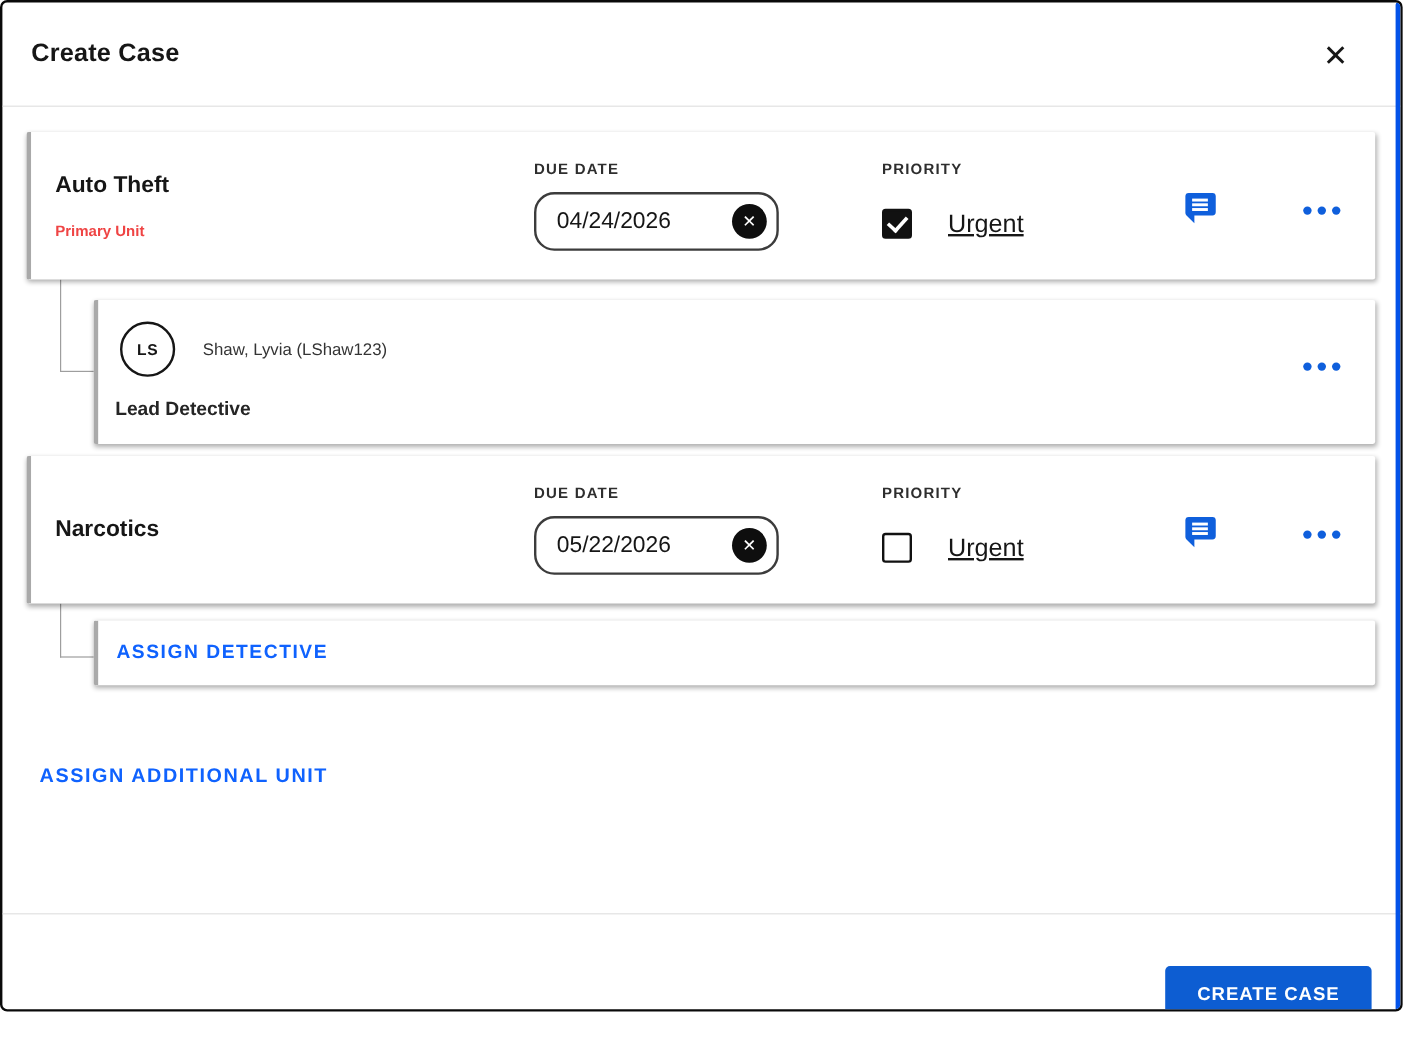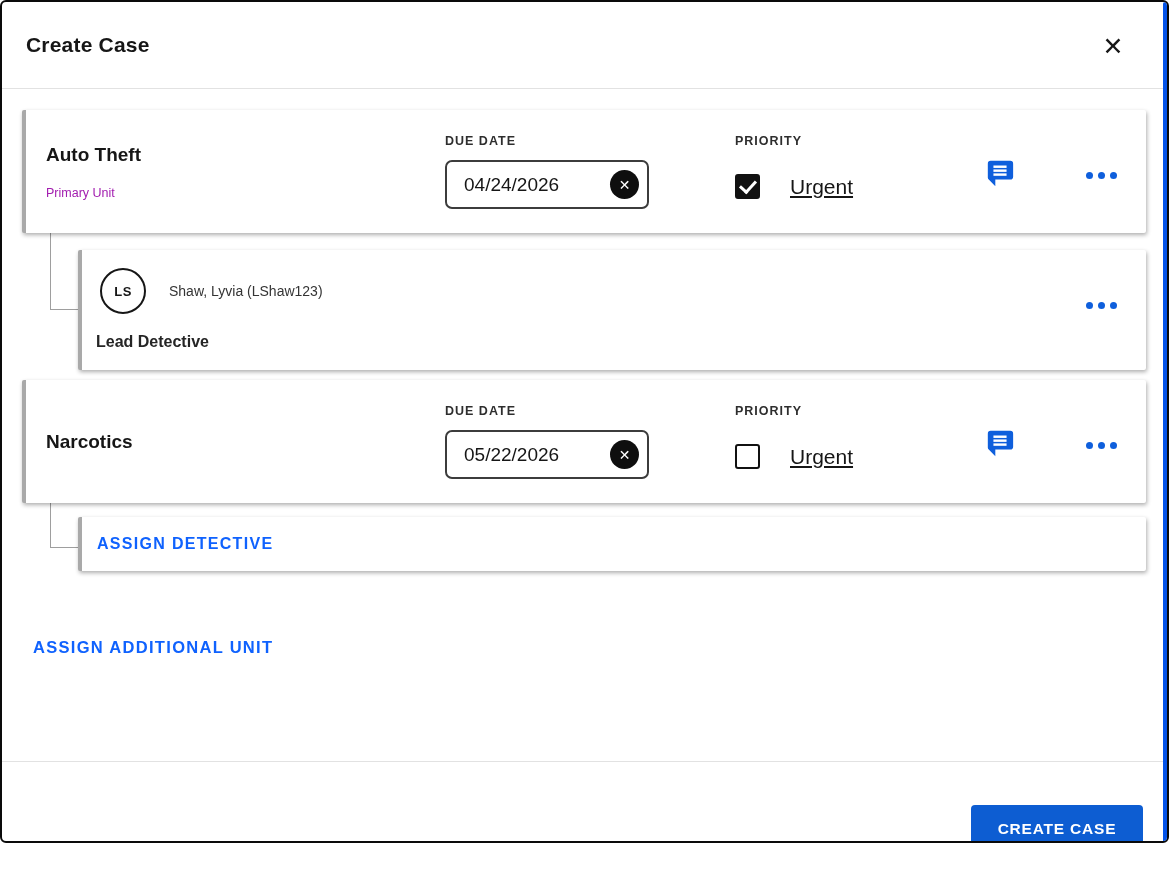--- a/index.html
+++ b/index.html
@@ -49,30 +49,30 @@
     box-shadow:1px 2px 4px rgba(0,0,0,.32);
   }
   .unit-card { left:20px; width:1124px; height:123px; }
   .unit-card.first { top:108px; }
   .unit-card.second { top:378px; }
   .unit-left {
     position:absolute; left:20px; top:0; bottom:0; width:380px;
     display:flex; flex-direction:column; justify-content:center; gap:20px;
   }
   .unit-name { font-size:19px; font-weight:600; color:#161616; }
-  .unit-subtitle { font-size:12.5px; font-weight:400; color:#a21caf; }
+  .unit-subtitle { font-size:12.5px; font-weight:700; color:#ef4444; }
   .field-label {
     font-size:12.5px; font-weight:600; letter-spacing:1px;
     color:#2e2e2e; text-transform:uppercase;
   }
   .col-date { position:absolute; left:419px; top:24px; }
   .date-wrap { position:relative; margin-top:12px; width:204px; height:49px; }
   .date-input {
     width:204px; height:49px;
-    border:2px solid #3c3c3c; border-radius:7px;
+    border:2px solid #3c3c3c; border-radius:17px;
     font-family:"Liberation Sans","DejaVu Sans",sans-serif;
     font-size:19px; color:#161616;
     padding:0 48px 0 17px; background:#fff;
   }
   .clear-btn {
     position:absolute; right:10px; top:10px;
     width:29px; height:29px; border-radius:50%;
     background:#0e0e0e; color:#fff;
     display:flex; align-items:center; justify-content:center;
     font-size:14px; font-weight:700; cursor:pointer;

